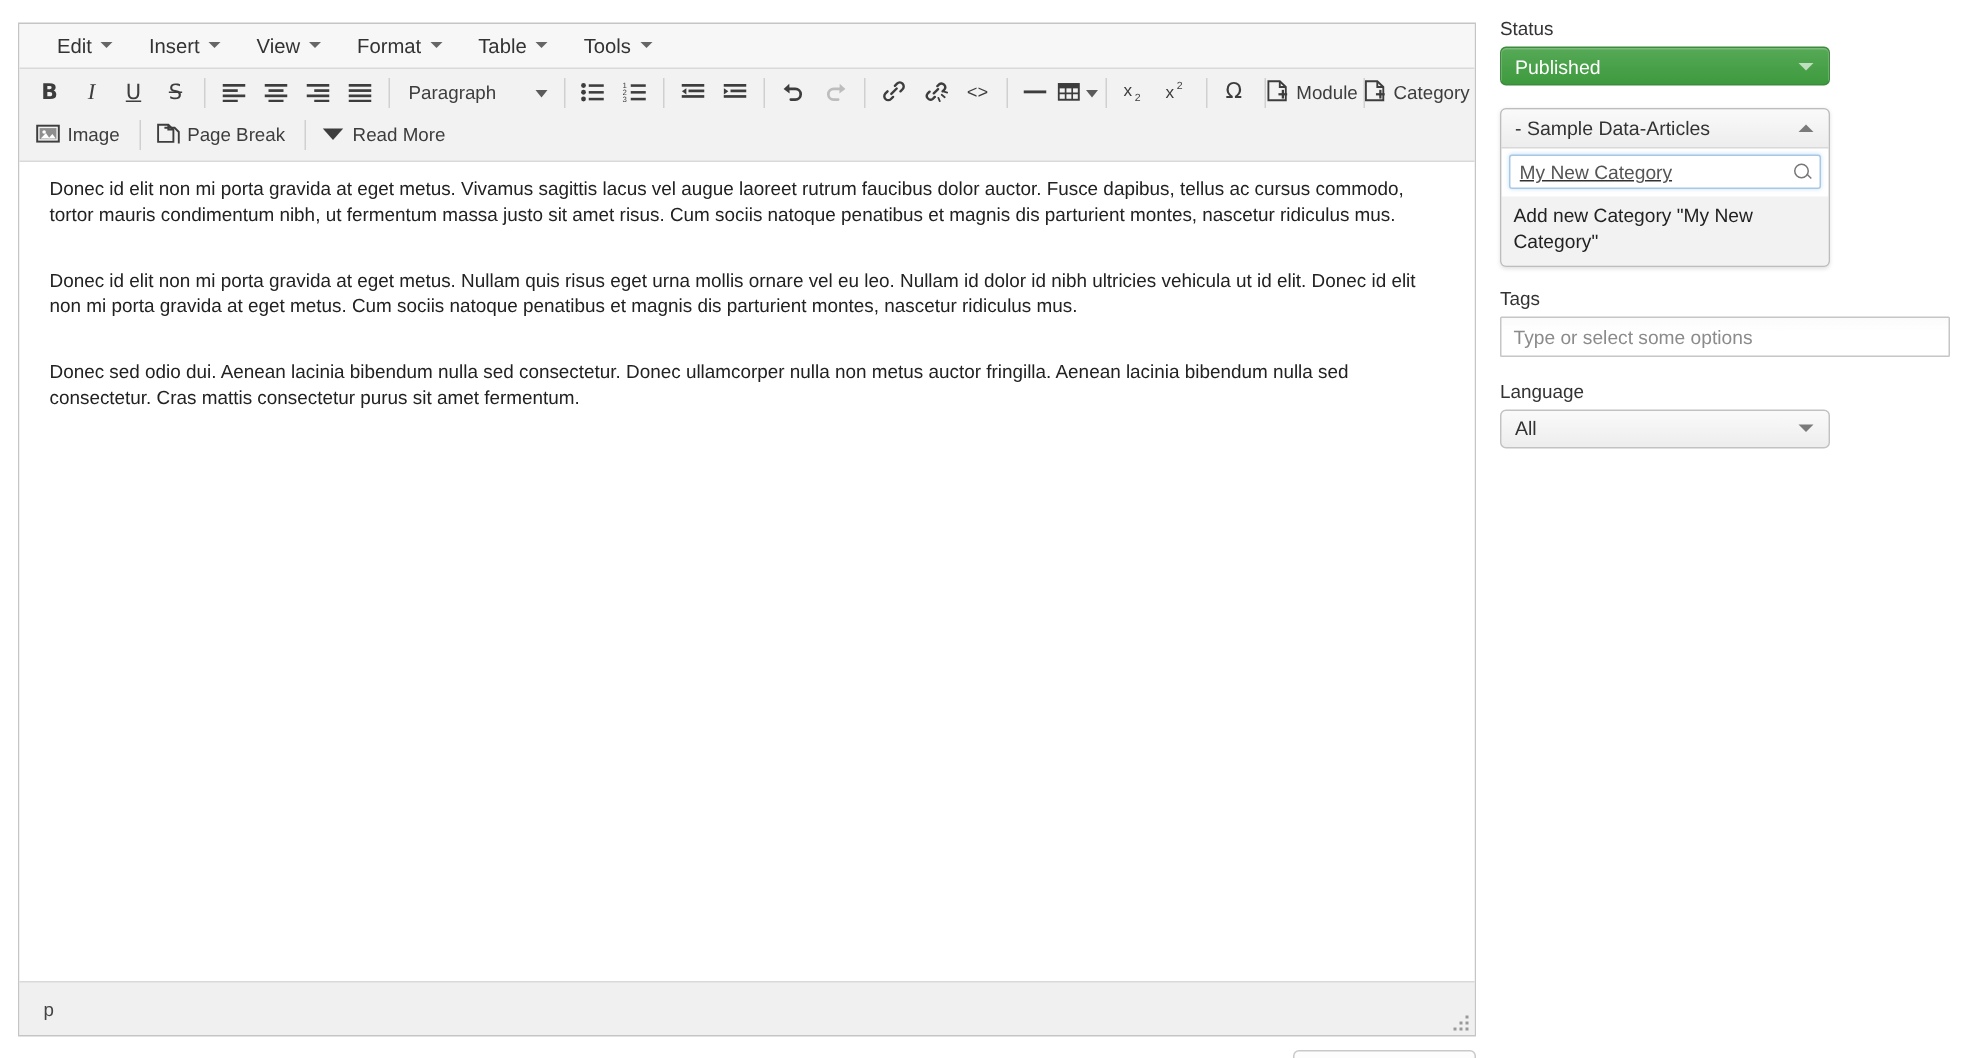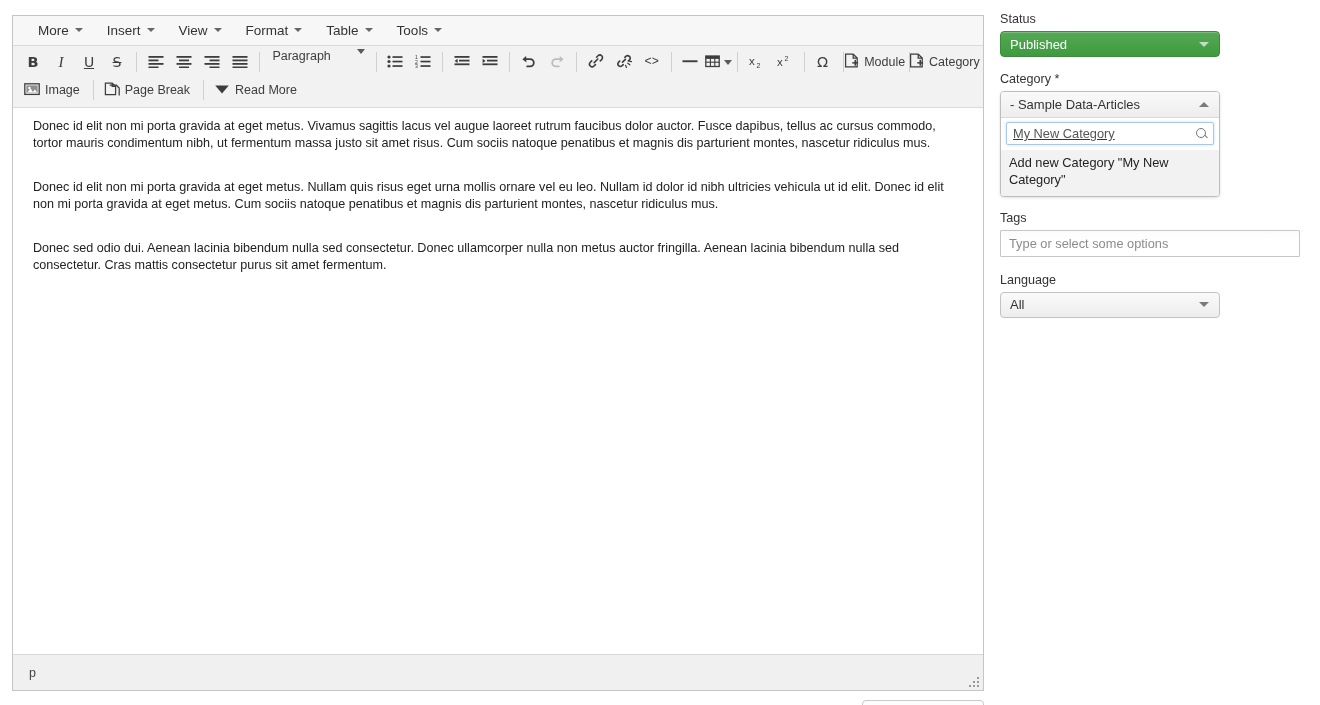--- a/index.html
+++ b/index.html
@@ -65,21 +65,21 @@
     padding: 0 4px;
     user-select: none;
   }
   .tb-btn.labeled { padding: 0 8px 0 5px; gap: 5px; font-size: 12.5px; }
   .tb-sep {
     width: 1px; height: 20px;
     background: #d0d0d0;
     margin: 0 5px;
   }
   .tb-select {
-    display: flex; align-items: flex-start;
+    display: flex; align-items: center;
     height: 26px; padding: 0 6px 0 8px;
     font-size: 12.5px; color: #3d3d3d;
     cursor: pointer; border-radius: 2px;
     gap: 26px;
   }
   .tb-caret {
     width: 0; height: 0;
     border-left: 4px solid transparent;
     border-right: 4px solid transparent;
     border-top: 5px solid #5a5a5a;
@@ -270,21 +270,21 @@
     background: #fdfdfd;
   }
 </style>
 </head>
 <body>
 
 <div id="editor-wrap">
 
   <div class="menubar">
     <div class="menu-item">
-      <span>More</span>
+      <span>Edit</span>
       <span class="caret-down"></span>
     </div>
     <div class="menu-item">
       <span>Insert</span>
       <span class="caret-down"></span>
     </div>
     <div class="menu-item">
       <span>View</span>
       <span class="caret-down"></span>
     </div>
@@ -543,21 +543,20 @@
 
   <div class="field-group">
     <label class="field-label">Status</label>
     <div class="btn-status">
       <span>Published</span>
       <span class="tri"></span>
     </div>
   </div>
 
   <div class="field-group" style="margin-bottom:14px;">
-    <label class="field-label">Category *</label>
     <div class="combo-open">
       <div class="combo-head">
         <span>- Sample Data-Articles</span>
         <span class="tri-up"></span>
       </div>
       <div class="combo-search-wrap">
         <div class="combo-search">
           <span class="val">My New Category</span>
           <span class="mag"></span>
         </div>

